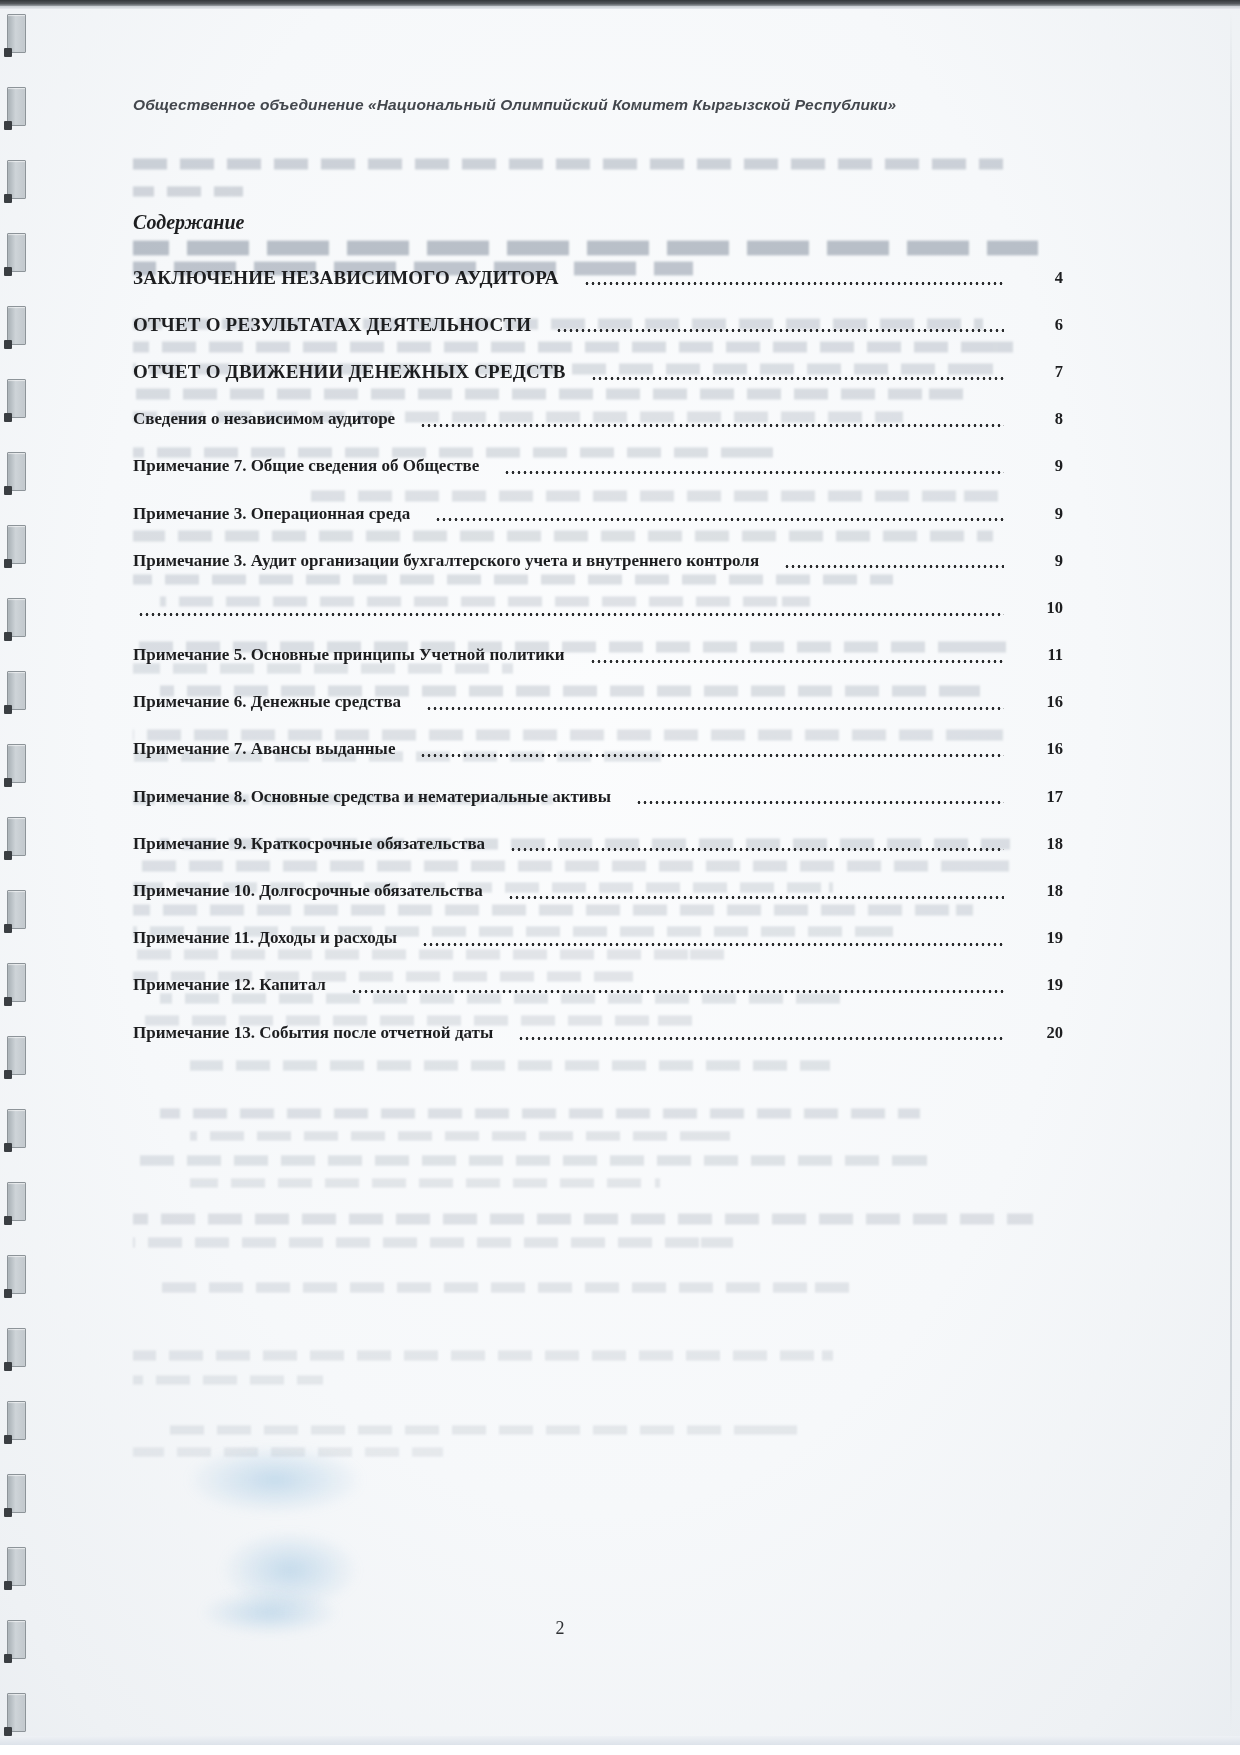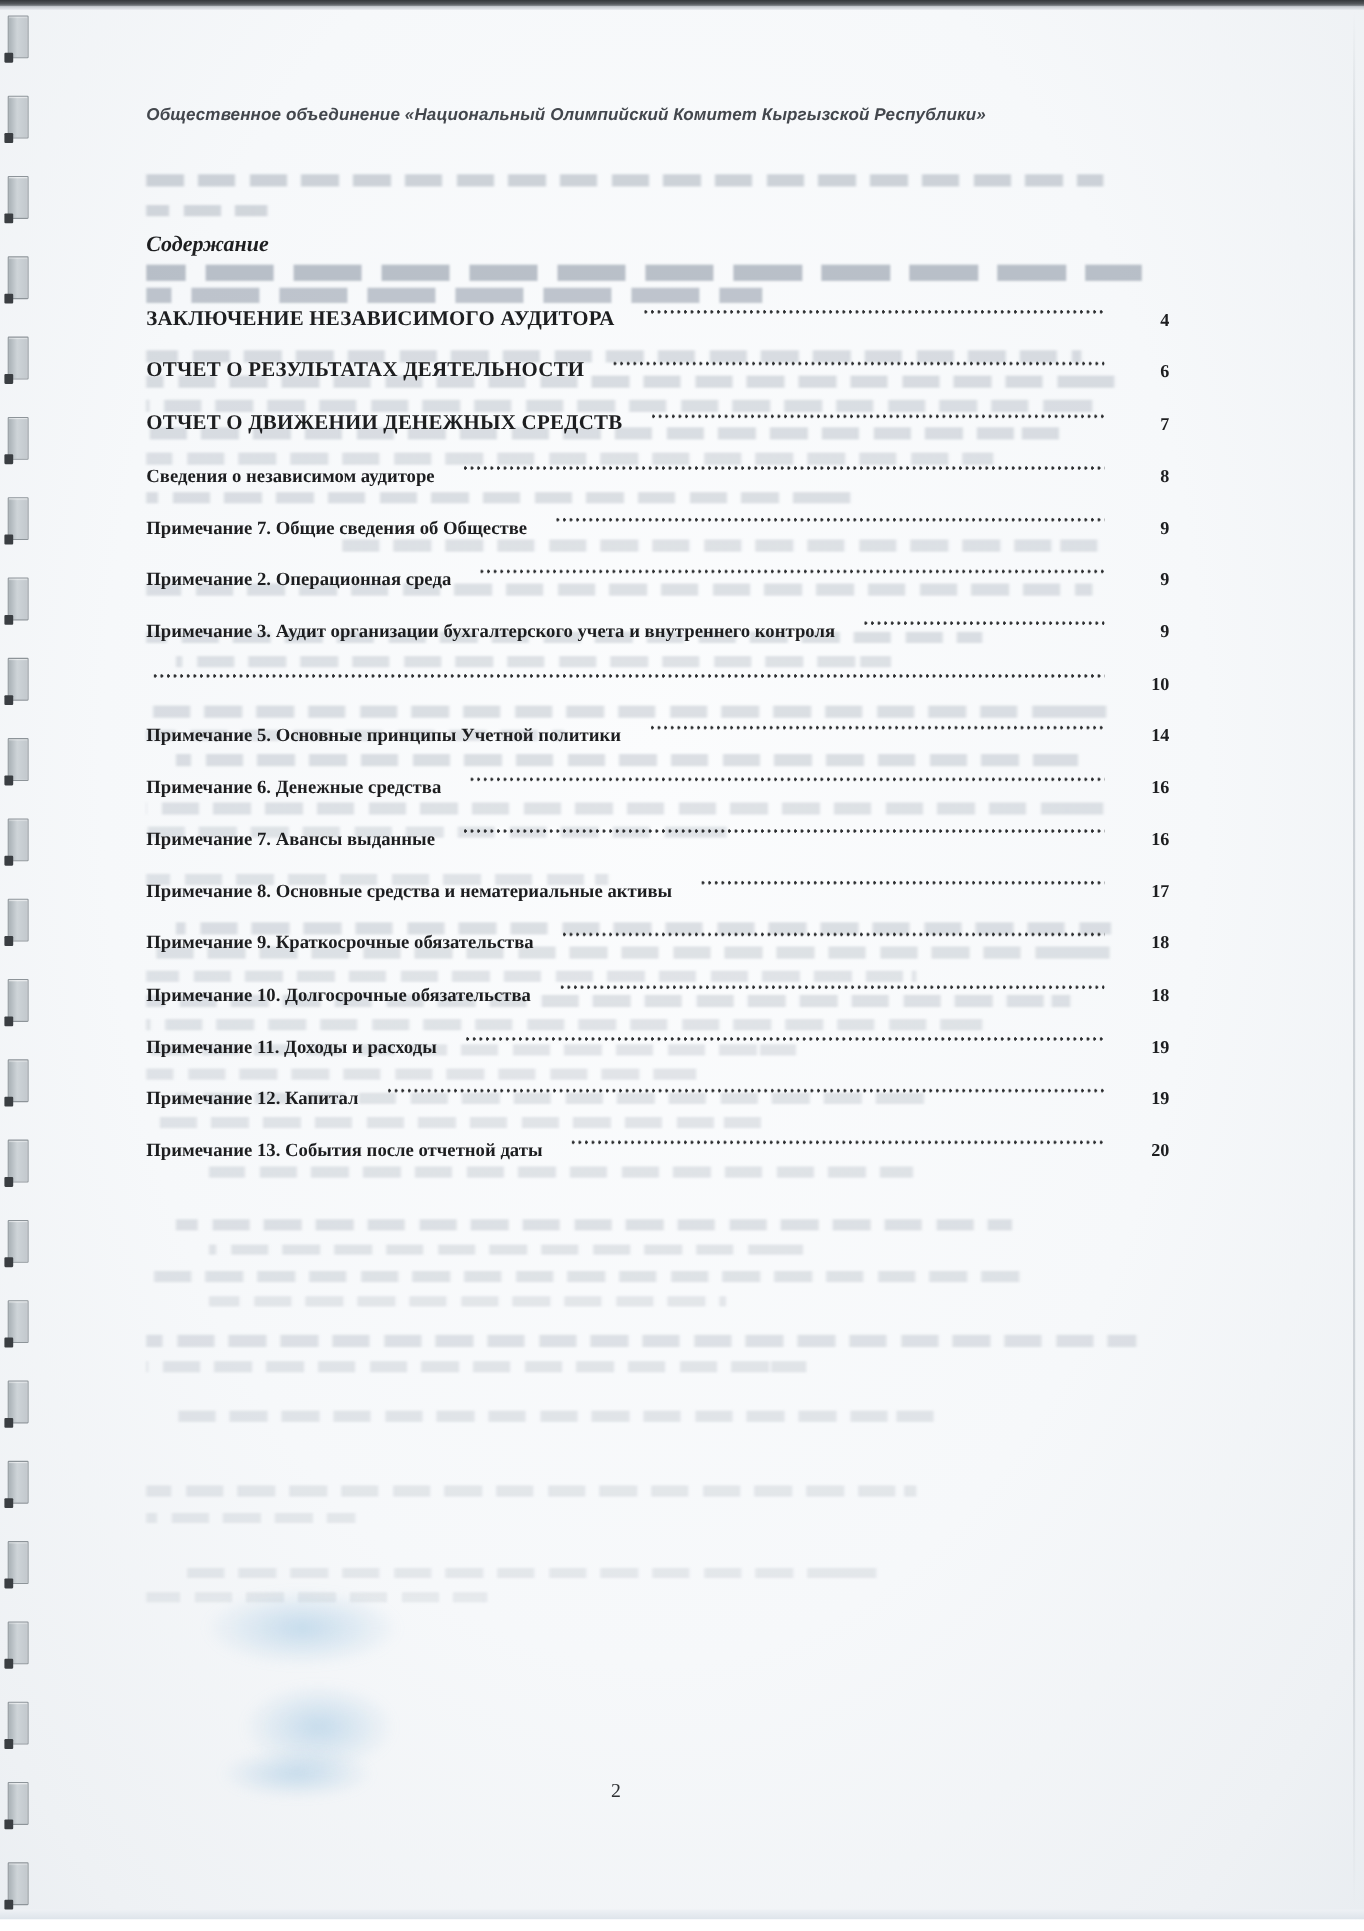--- a/index.html
+++ b/index.html
@@ -64,21 +64,21 @@
     font-size:15.5px;color:#43474d;letter-spacing:.1px;
   }
   .toc-title{
     position:absolute;left:133px;top:211px;margin:0;
     font-size:20px;font-weight:bold;color:#1d1e20;font-style:italic;
   }
   .toc{
     position:absolute;left:133px;top:254px;width:930px;
   }
   .toc-row{
-    display:flex;align-items:flex-end;height:47.2px;color:#1d1e20;gap:20px;
+    display:flex;align-items:center;height:47.2px;color:#1d1e20;gap:20px;
   }
   .toc-row .toc-label{font-weight:bold;white-space:nowrap;}
   .toc-row.caps .toc-label{font-size:19px;letter-spacing:.2px;}
   .toc-row.item .toc-label{font-size:17px;}
   .leader{
     flex:1;align-self:flex-end;height:5px;margin:0 3px 15px 6px;
     background-image:radial-gradient(circle at 2px 2.5px,#2c2e30 1.25px,transparent 1.6px);
     background-size:6px 5px;background-repeat:repeat-x;background-position:left bottom;
   }
   .toc-page{
@@ -200,40 +200,40 @@
     <span class="toc-page">8</span>
   </div>
 
   <div class="toc-row item">
     <span class="toc-label">Примечание 7. Общие сведения об Обществе</span>
     <span class="leader"></span>
     <span class="toc-page">9</span>
   </div>
 
   <div class="toc-row item">
-    <span class="toc-label">Примечание 2. Операционная среда</span>
+    <span class="toc-label">Примечание 3. Операционная среда</span>
     <span class="leader"></span>
     <span class="toc-page">9</span>
   </div>
 
   <div class="toc-row item">
     <span class="toc-label">Примечание 3. Аудит организации бухгалтерского учета и внутреннего контроля</span>
     <span class="leader"></span>
     <span class="toc-page">9</span>
   </div>
 
   <div class="toc-row item">
     <span class="leader"></span>
     <span class="toc-page">10</span>
   </div>
 
   <div class="toc-row item">
     <span class="toc-label">Примечание 5. Основные принципы Учетной политики</span>
     <span class="leader"></span>
-    <span class="toc-page">14</span>
+    <span class="toc-page">11</span>
   </div>
 
   <div class="toc-row item">
     <span class="toc-label">Примечание 6. Денежные средства</span>
     <span class="leader"></span>
     <span class="toc-page">16</span>
   </div>
 
   <div class="toc-row item">
     <span class="toc-label">Примечание 7. Авансы выданные</span>

